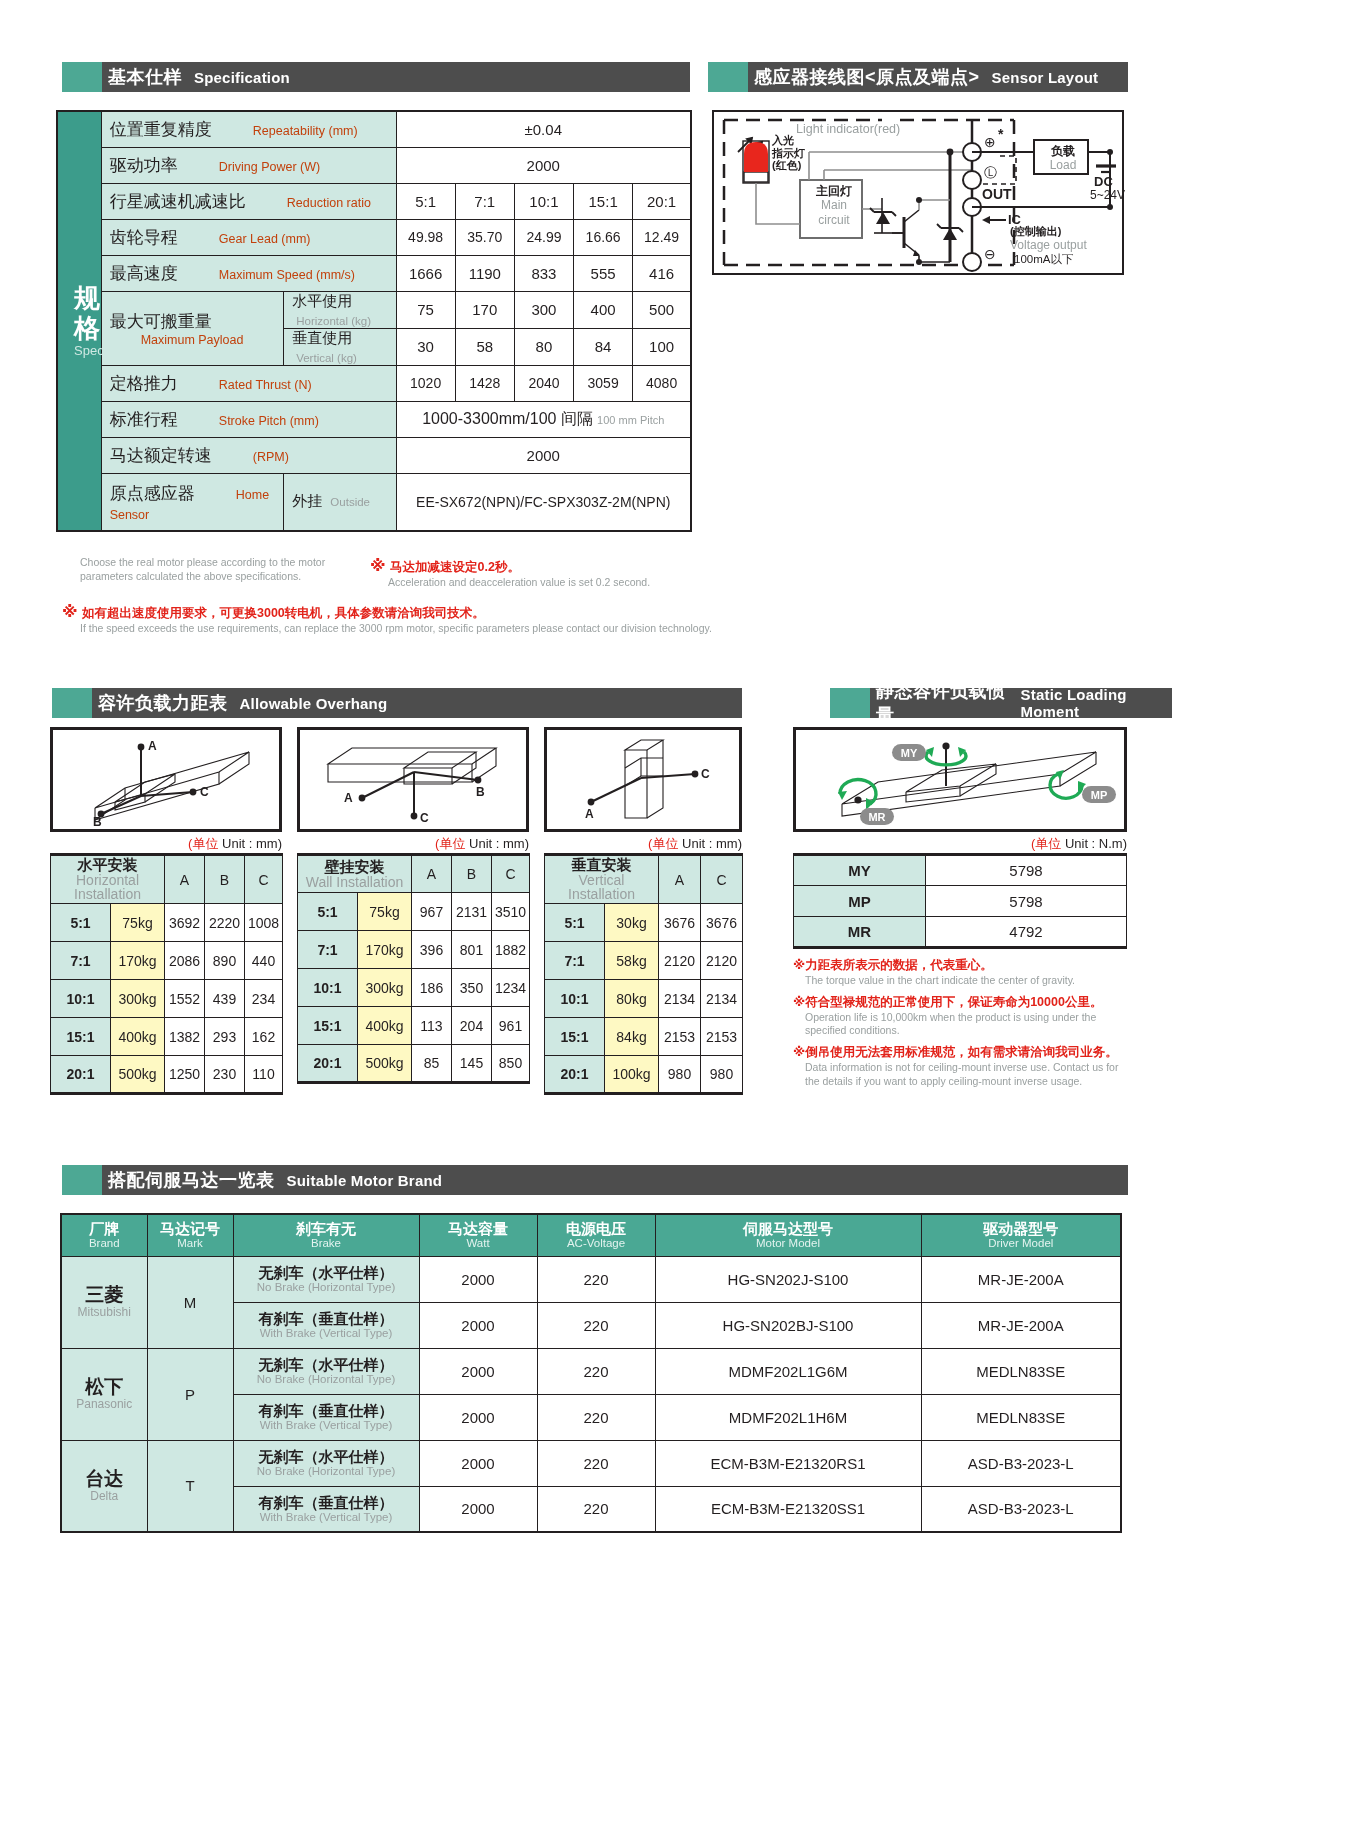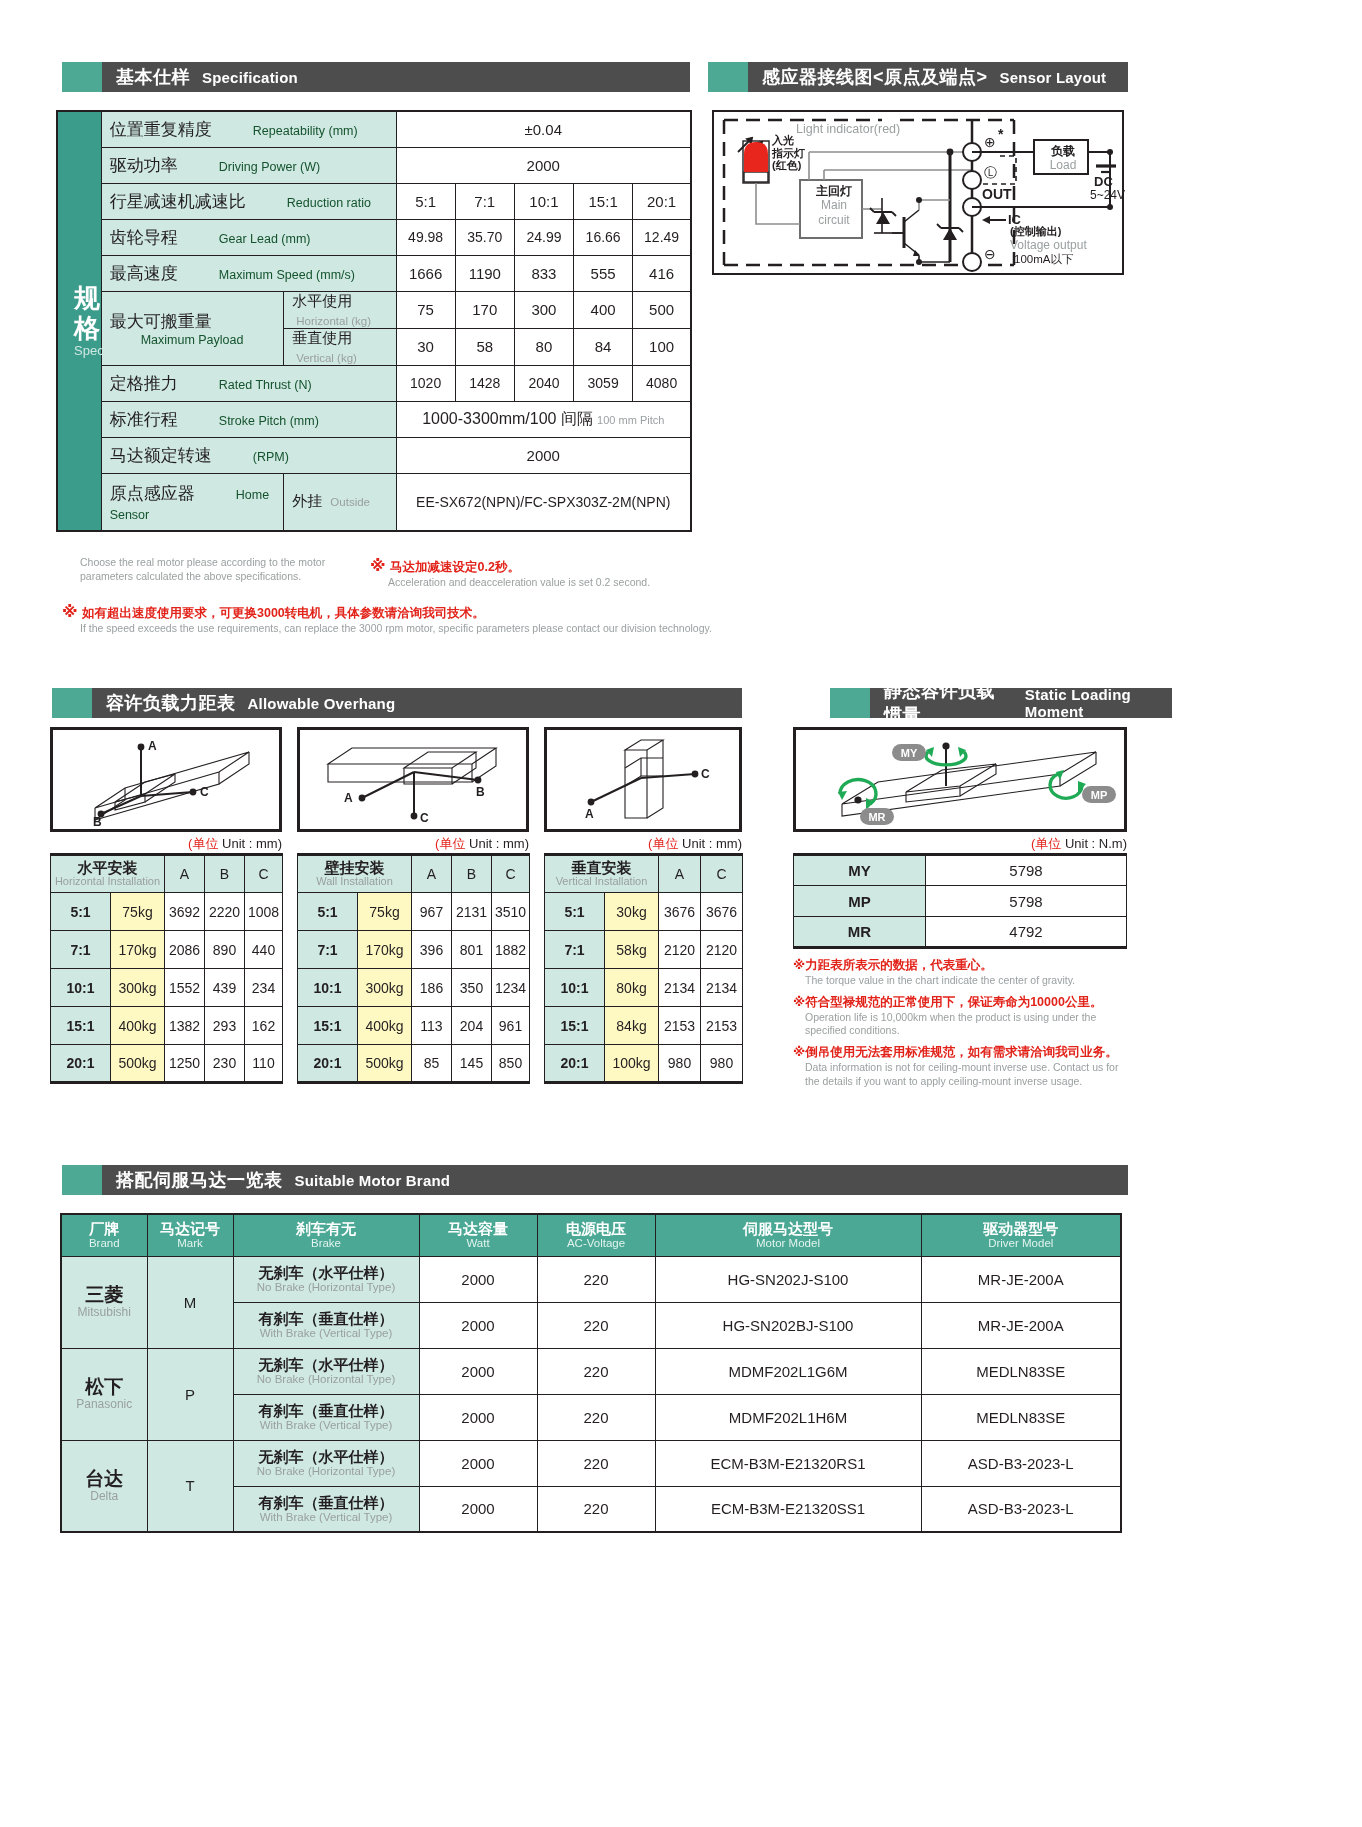--- a/index.html
+++ b/index.html
@@ -9,57 +9,57 @@
     background:#ffffff;
     font-family:"Liberation Sans","DejaVu Sans",sans-serif;
     color:#231f20;
     position:relative;
     overflow:hidden;
   }
   
   .sec-head{ display:flex; align-items:stretch; height:30px; }
   .sec-head .swatch{ width:40px; background:#4da894; }
   .sec-head .bar{ flex:1; background:#4d4d4d; display:flex; align-items:center;
-                  padding-left:14px; gap:12px; color:#fff; }
+                  padding-left:6px; gap:12px; color:#fff; }
   .sec-head .cn{ font-size:18px; font-weight:bold; letter-spacing:.5px; }
   .sec-head .en{ font-size:15px; font-weight:bold; letter-spacing:.2px; }
 
   
   table{ border-collapse:collapse; }
   .spec-tbl{ width:636px; border:2px solid #231f20; table-layout:fixed; }
   .spec-tbl td{ border:1px solid #231f20; padding:0 8px; font-size:15px; height:36px; }
   .spec-side{
     background:#3c9c8b; color:#ffffff; width:44px; text-align:center;
     vertical-align:middle; padding:16px !important;
   }
   .spec-side .cn{ font-size:26px; font-weight:bold; line-height:1.15; letter-spacing:1px;}
   .spec-side .en{ font-size:13px; color:#cfe9e3; }
   .lbl{ background:#cfe8e2; }
   .lbl .cn{ font-size:17px; color:#231f20; }
-  .lbl .en{ font-size:12.5px; color:#14532d; margin-left:6px;padding-left:31px; }
+  .lbl .en{ font-size:12.5px; color:#c2410c; margin-left:6px;padding-left:31px; }
   .sub{ background:#cfe8e2; width:112px; }
   .sub .cn{ font-size:15px; }
   .sub .en{ font-size:11.5px; color:#9aa0a0; margin-left:4px;}
   .val{ text-align:center; font-size:16px; background:#fff; }
   .val.small{ font-size:14px; }
   .note-sm{ font-size:11px; color:#9aa0a0; }
   .fn-cn{ color:#e2231a; font-size:12.5px; font-weight:bold; }
   .fn-mark{ color:#e2231a; font-weight:bold; }
   .fn-en{ color:#9aa0a0; font-size:10.5px; line-height:1.3; }
 
   
   .fig-box{ border:3px solid #231f20; background:#fff; }
   .unit-lbl{ text-align:right; font-size:13px; margin-top:3px; }
   .unit-lbl .cn{ color:#e2231a; }
   .oh-tbl{ border-collapse:collapse; table-layout:fixed; width:100%;
            border-top:3px solid #231f20; border-bottom:3px solid #231f20; }
   .oh-tbl th,.oh-tbl td{ border:1px solid #231f20; text-align:center; height:38px; font-size:14px; }
   .oh-tbl th{ background:#cfe8e2; font-weight:normal; }
   .oh-head-cn{ font-size:15px; font-weight:bold; display:block; line-height:1.05;}
-  .oh-head-en{ font-size:11px; color:#9aa0a0; display:block; line-height:1.05; }
+  .oh-head-en{ font-size:14px; color:#9aa0a0; display:block; line-height:1.05; }
   .oh-ratio{ background:#cfe8e2; font-size:19px; font-weight:bold; }
   .oh-kg{ background:#fef9c3; font-size:14px; }
 
   
   .sl-tbl{ width:100%; border-collapse:collapse; table-layout:fixed;
            border-top:3px solid #231f20; border-bottom:3px solid #231f20;}
   .sl-tbl td{ border:1px solid #231f20; height:31px; text-align:center; font-size:15px;}
   .sl-tbl td.k{ background:#cfe8e2; font-weight:bold; }
 
   

